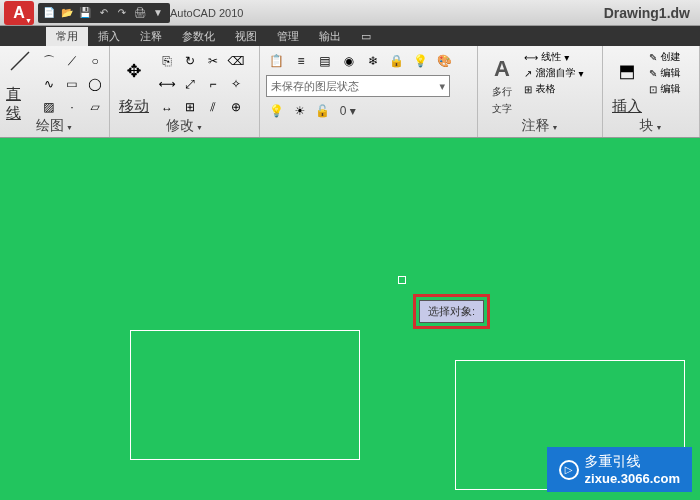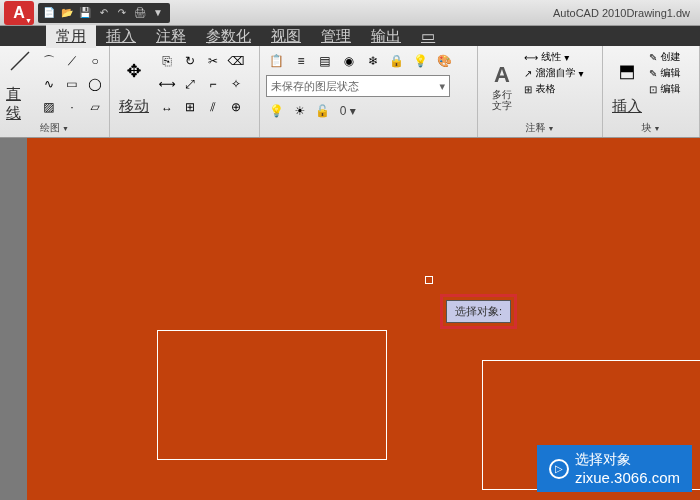--- a/index.html
+++ b/index.html
@@ -3,60 +3,60 @@
   <meta charset="utf-8">
   <style>
     * { margin: 0; padding: 0; box-sizing: border-box; font-family: "Microsoft YaHei", sans-serif; }
     body { width: 700px; height: 500px; overflow: hidden; background: #7a7a7a; position: relative; }
     
     .titlebar { height: 26px; background: linear-gradient(#e8e8e8, #d0d0d0); display: flex; align-items: center; padding: 0 4px; border-bottom: 1px solid #999; }
     .app-logo { width: 30px; height: 24px; background: #d32f2f; border-radius: 3px; display: flex; align-items: center; justify-content: center; color: white; font-weight: bold; font-size: 16px; margin-right: 4px; position: relative; }
     .app-logo::after { content: "▼"; font-size: 7px; position: absolute; bottom: 1px; right: 2px; }
     .qat { display: flex; gap: 2px; background: #333; padding: 2px 4px; border-radius: 2px; }
     .qat-btn { width: 16px; height: 16px; display: flex; align-items: center; justify-content: center; color: #ccc; font-size: 10px; cursor: pointer; }
-    .title-center { flex: 1; text-align: right; color: #444; font-size: 11px; }
-    .title-file { color: #444; font-size: 11px; margin-right: 6px; }
+    .title-center { flex: 1; text-align: left; color: #444; font-size: 11px; }
+    .title-file { color: #444; font-size: 14px; margin-right: 6px; font-weight: bold; }
     
     .menubar { height: 20px; background: #333; display: flex; align-items: center; padding-left: 46px; }
-    .menu-tab { padding: 2px 10px; color: #ccc; font-size: 15px; cursor: pointer; text-decoration: underline; }
+    .menu-tab { padding: 2px 10px; color: #ccc; font-size: 11px; cursor: pointer; }
     .menu-tab.active { background: #e8e8e8; color: #333; }
     
     .ribbon { height: 92px; background: linear-gradient(#f4f4f4, #e0e0e0); display: flex; border-bottom: 1px solid #999; }
     .ribbon-panel { border-right: 1px solid #bbb; padding: 4px 6px; display: flex; flex-direction: column; position: relative; }
-    .panel-title { position: absolute; bottom: 2px; left: 0; right: 0; text-align: center; font-size: 10px; color: #444; }
+    .panel-title { position: absolute; bottom: 2px; left: 0; right: 0; text-align: center; font-size: 14px; color: #444; }
     .panel-title::after { content: " ▼"; font-size: 7px; }
     .panel-body { display: flex; gap: 4px; height: 72px; }
     
     .big-btn { display: flex; flex-direction: column; align-items: center; justify-content: center; width: 36px; cursor: pointer; }
     .big-btn-icon { width: 28px; height: 28px; display: flex; align-items: center; justify-content: center; font-size: 18px; }
     .big-btn-label { font-size: 15px; color: #333; margin-top: 12px; text-decoration: underline; }
-    .big-btn-label2 { font-size: 10px; color: #333; line-height: 11px; text-align: center; }
+    .big-btn-label2 { font-size: 10px; color: #333; line-height: 17px; text-align: center; }
     
     .small-grid { display: grid; grid-template-columns: repeat(auto-fill, 22px); grid-auto-rows: 22px; gap: 1px; }
     .sm { width: 22px; height: 22px; display: flex; align-items: center; justify-content: center; font-size: 12px; cursor: pointer; border-radius: 2px; }
     
     .layer-combo { width: 184px; height: 22px; background: white; border: 1px solid #888; font-size: 11px; padding: 2px 4px; color: #666; display: flex; align-items: center; justify-content: space-between; }
     .layer-row { display: flex; gap: 2px; }
     
     .annot-col { display: flex; flex-direction: column; gap: 2px; font-size: 10px; }
     .annot-item { display: flex; align-items: center; gap: 3px; cursor: pointer; }
     
-    .canvas { position: absolute; top: 138px; left: 0; right: 0; bottom: 0; background: #c2410c; margin-left: 27px; }
+    .canvas { position: absolute; top: 138px; left: 0; right: 0; bottom: 0; background: #22c55e; }
     .rect { position: absolute; border: 1px solid white; background: transparent; }
     .rect1 { left: 130px; top: 192px; width: 230px; height: 130px; }
     .rect2 { left: 455px; top: 222px; width: 230px; height: 130px; }
     
     .pickbox { position: absolute; left: 398px; top: 138px; width: 8px; height: 8px; border: 1px solid white; }
     
     .tooltip-wrap { position: absolute; left: 413px; top: 156px; border: 3px solid #d32f2f; padding: 3px; }
     .tooltip { background: #c6c9e8; border: 1px solid #555; padding: 3px 8px; font-size: 11px; color: #333; }
     
     .watermark { position: absolute; right: 8px; bottom: 8px; background: #1976d2; color: white; padding: 6px 12px; font-size: 14px; display: flex; align-items: center; gap: 6px; }
     .watermark-icon { width: 20px; height: 20px; border: 2px solid white; border-radius: 50%; display: flex; align-items: center; justify-content: center; font-size: 10px; }
-    .watermark-sub { font-size: 15px; display: block; }
+    .watermark-sub { font-size: 13px; display: block; font-weight: bold; }
     
     svg { display: block; }
   </style>
 </head>
 <body>
 
 <div class="titlebar">
   <div class="app-logo">A</div>
   <div class="qat">
     <div class="qat-btn">📄</div>
@@ -122,20 +122,21 @@
         <div class="sm">⟷</div>
         <div class="sm">⤢</div>
         <div class="sm">⌐</div>
         <div class="sm">✧</div>
         <div class="sm">↔</div>
         <div class="sm">⊞</div>
         <div class="sm">⫽</div>
         <div class="sm">⊕</div>
       </div>
     </div>
+    <div class="panel-title">修改</div>
   </div>
 
   <div class="ribbon-panel" style="width:218px">
     <div class="panel-body" style="flex-direction:column;gap:3px">
       <div class="layer-row">
         <div class="sm">📋</div>
         <div class="sm">≡</div>
         <div class="sm">▤</div>
         <div class="sm">◉</div>
         <div class="sm">❄</div>
@@ -211,17 +212,17 @@
 <div class="canvas">
   <div class="rect rect1"></div>
   <div class="rect rect2"></div>
   <div class="pickbox"></div>
   <div class="tooltip-wrap">
     <div class="tooltip">选择对象:</div>
   </div>
   <div class="watermark">
     <div class="watermark-icon">▷</div>
     <div>
-      <span>选择对象</span>
+      <span>多重引线</span>
       <span class="watermark-sub">zixue.3066.com</span>
     </div>
   </div>
 </div>
 
 </body></html>

